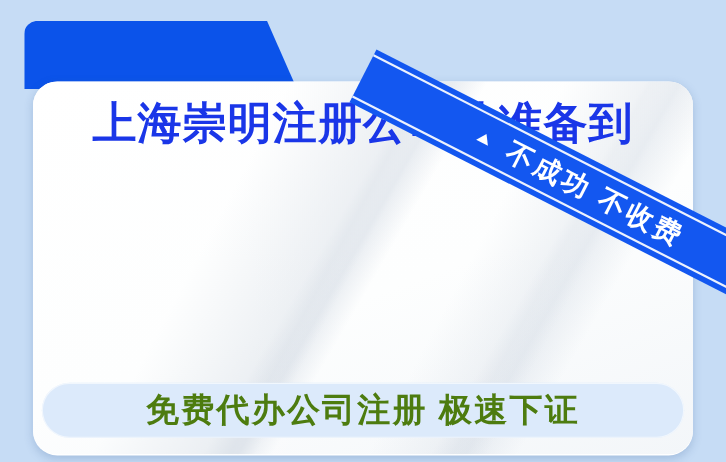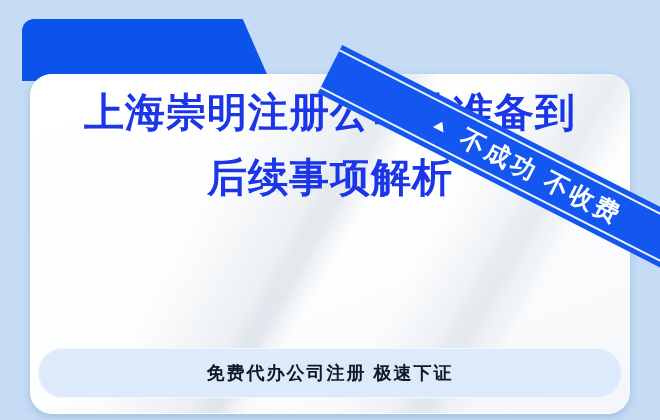--- a/index.html
+++ b/index.html
@@ -118,22 +118,22 @@
     height: 50px;
     border-radius: 25px;
     background: #dceafb;
     box-shadow: inset 0 0 0 1px rgba(255,255,255,0.6);
     display: flex;
     align-items: center;
     justify-content: center;
     z-index: 7;
   }
   .cta-text {
-    color: #0f172a;
-    font-size: 18px;
+    color: #4d7c0f;
+    font-size: 30px;
     font-weight: bold;
     letter-spacing: 2px;
     white-space: nowrap;
   }
 
   
   .ribbon {
     position: absolute;
     left: 330px;
     top: 42px;
@@ -189,21 +189,20 @@
   <div class="brand-tab"></div>
   <div class="brand-tab-label">上海壹隆</div>
 
   <div class="card-shadow"></div>
   <div class="card">
     <div class="card-sheen"></div>
   </div>
 
   <div class="headline">
     <span class="headline-line">上海崇明注册公司从准备到</span>
-    <span class="headline-line">后续事项解析</span>
   </div>
 
   <div class="cta-pill">
     <span class="cta-text">免费代办公司注册 极速下证</span>
   </div>
 
   <div class="ribbon">
     <span class="ribbon-marker"></span>
     <span class="ribbon-text">不成功 不收费</span>
   </div>

